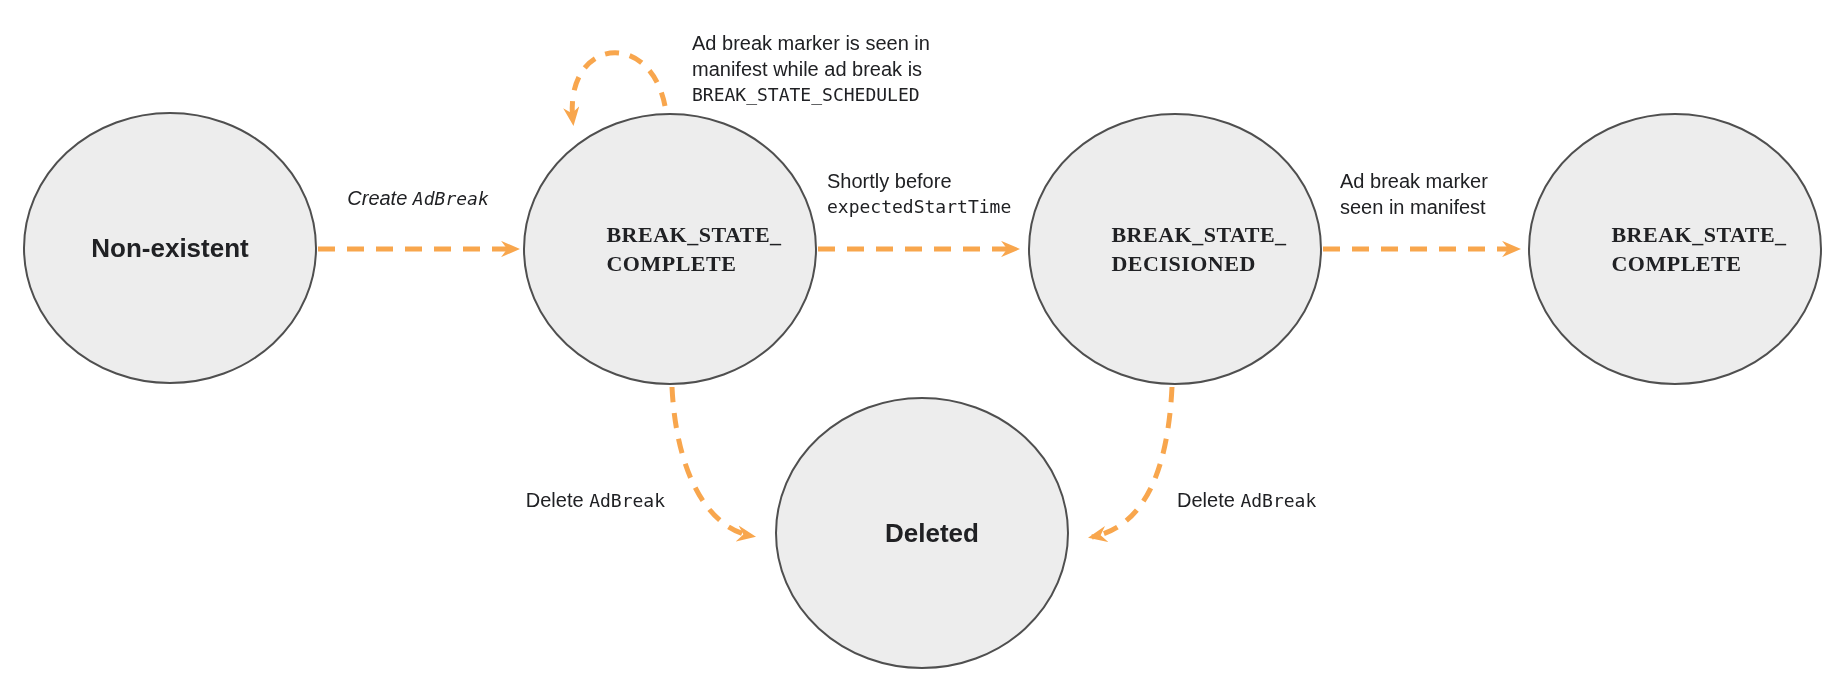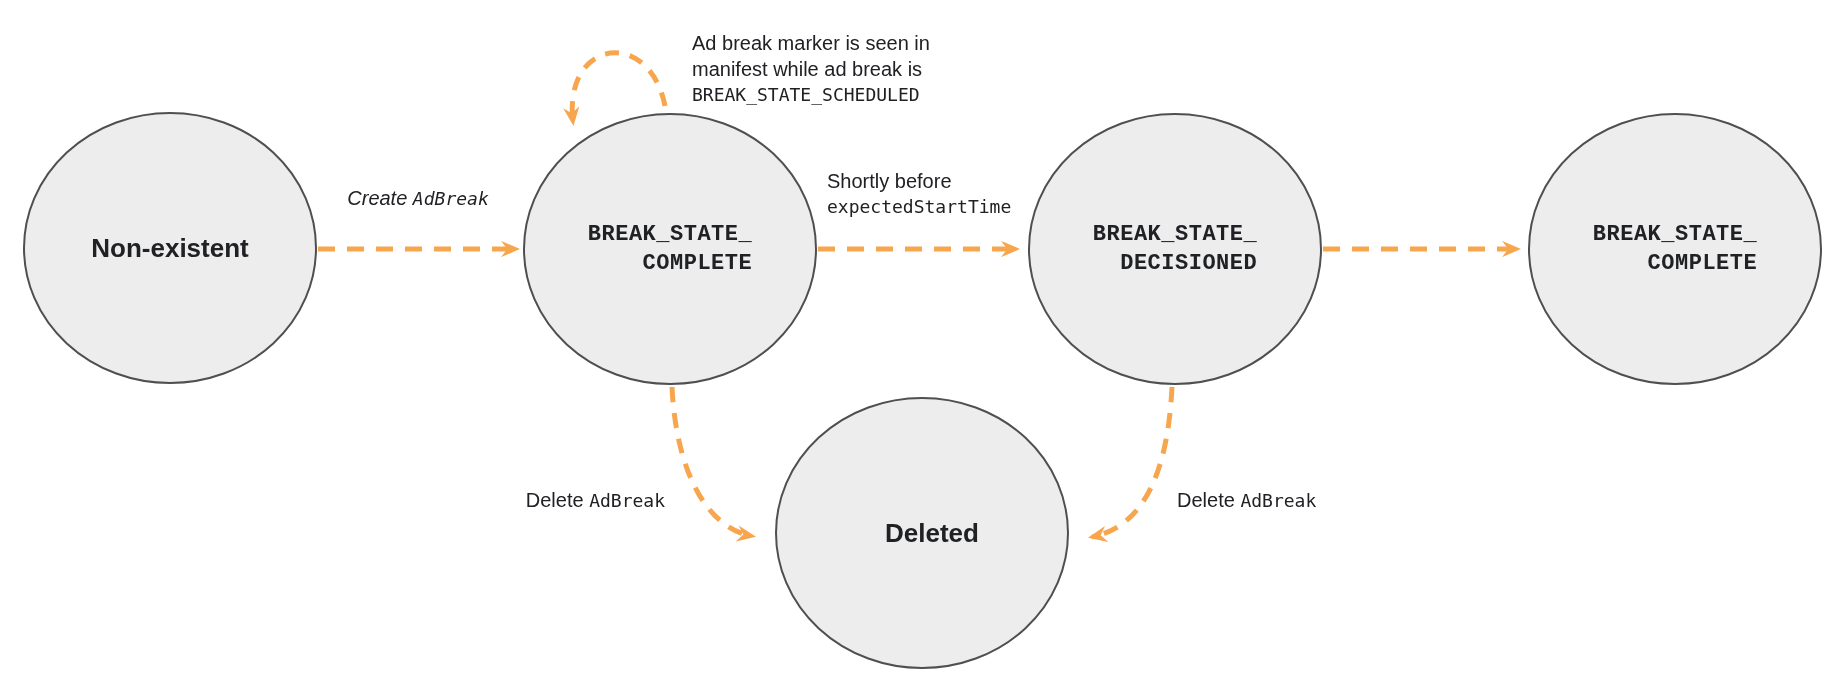--- a/index.html
+++ b/index.html
@@ -23,33 +23,34 @@
   .lbl .code, .code-line {
     font-family: "DejaVu Sans Mono", monospace;
     font-size: 18px;
   }
   .center-x { transform: translateX(-50%); font-style: italic; }
   .right-anchor { transform: translateX(-100%); }
 
   .state-label {
     position: absolute;
     transform: translate(-50%, -50%);
-    text-align: right;
+    text-align: left;
     white-space: nowrap;
   }
   .state-label.plain {
     font-weight: bold;
     font-size: 26px;
   }
   .state-label.mono {
-    font-family: Liberation Mono, monospace;
+    font-family: Liberation Serif, serif;
     font-weight: bold;
     font-size: 22px;
     line-height: 29px;
     letter-spacing: 0.5px;
+    margin-left: 24px;
   }
 </style>
 </head>
 <body>
 
 <div id="stage">
 
   <svg id="diagram-svg" width="1844" height="687" viewBox="0 0 1844 687">
     <defs>
       <marker id="arrowhead" viewBox="0 0 14 12" refX="11" refY="6" markerWidth="3.8" markerHeight="3.3" orient="auto-start-reverse">
@@ -103,20 +104,24 @@
     <div>Shortly before</div>
     <div class="code-line">expectedStartTime</div>
   </div>
 
   <div class="lbl" style="left:692px; top:30px;">
     <div>Ad break marker is seen in</div>
     <div>manifest while ad break is</div>
     <div class="code-line">BREAK_STATE_SCHEDULED</div>
   </div>
 
+  <div class="lbl" style="left:1340px; top:168px;">
+    <div>Ad break marker</div>
+    <div>seen in manifest</div>
+  </div>
 
   <div class="lbl right-anchor" style="left:665px; top:487px;">
     <span>Delete </span><span class="code">AdBreak</span>
   </div>
 
   <div class="lbl" style="left:1177px; top:487px;">
     <span>Delete </span><span class="code">AdBreak</span>
   </div>
 
 </div>

